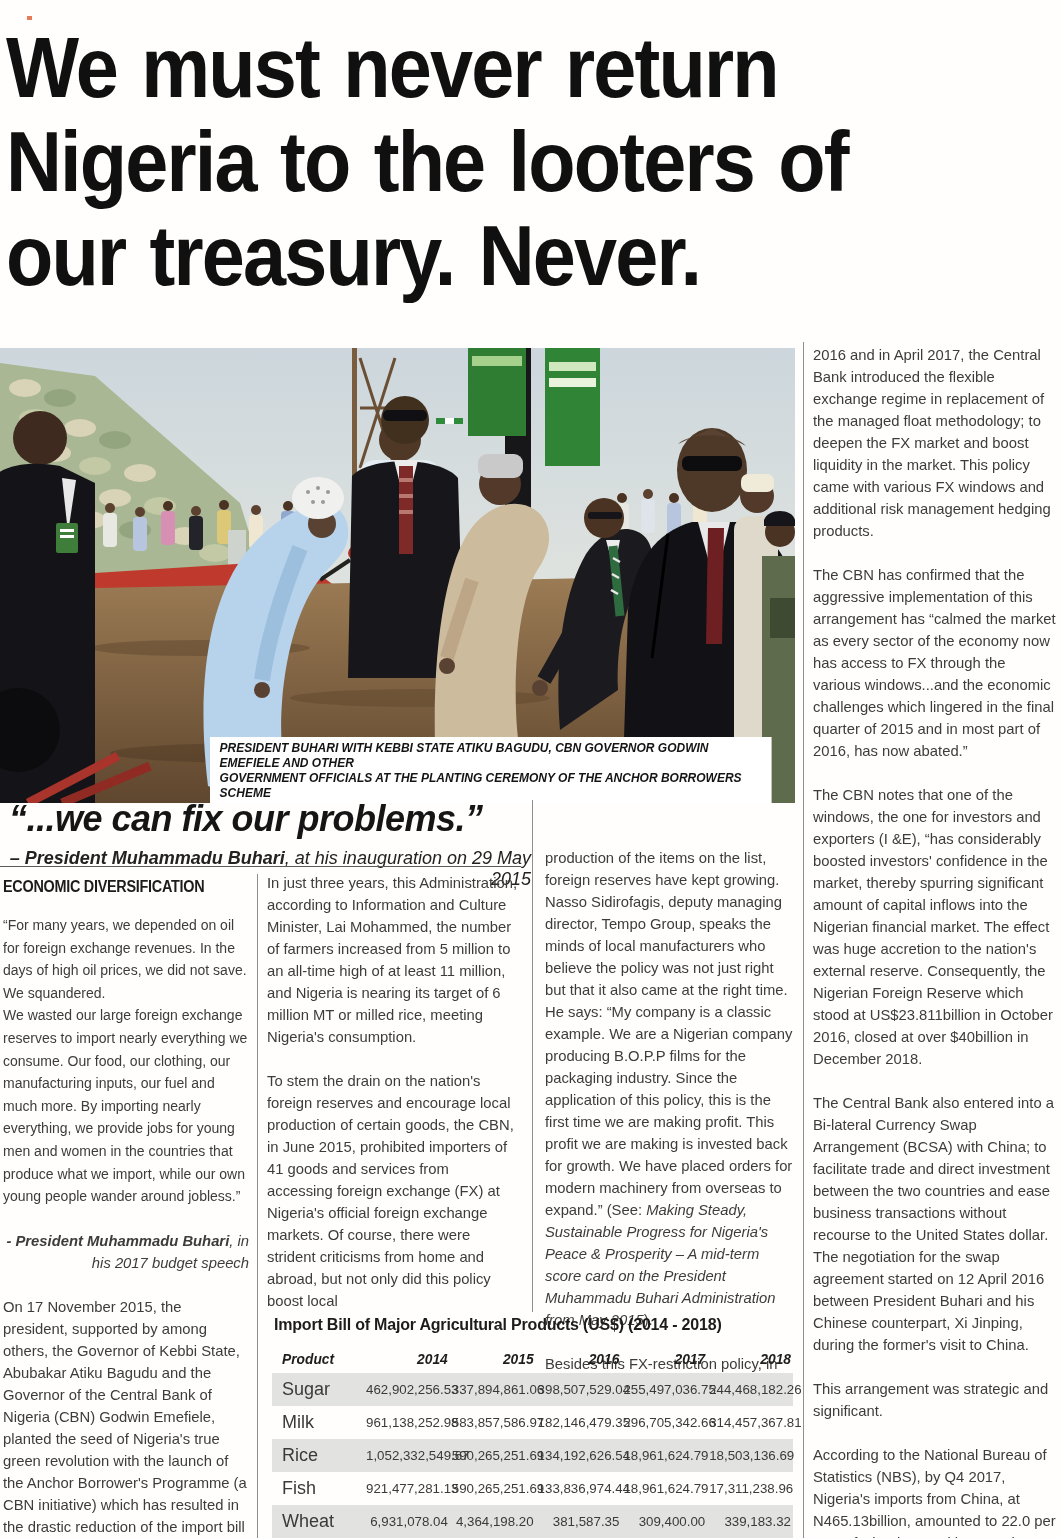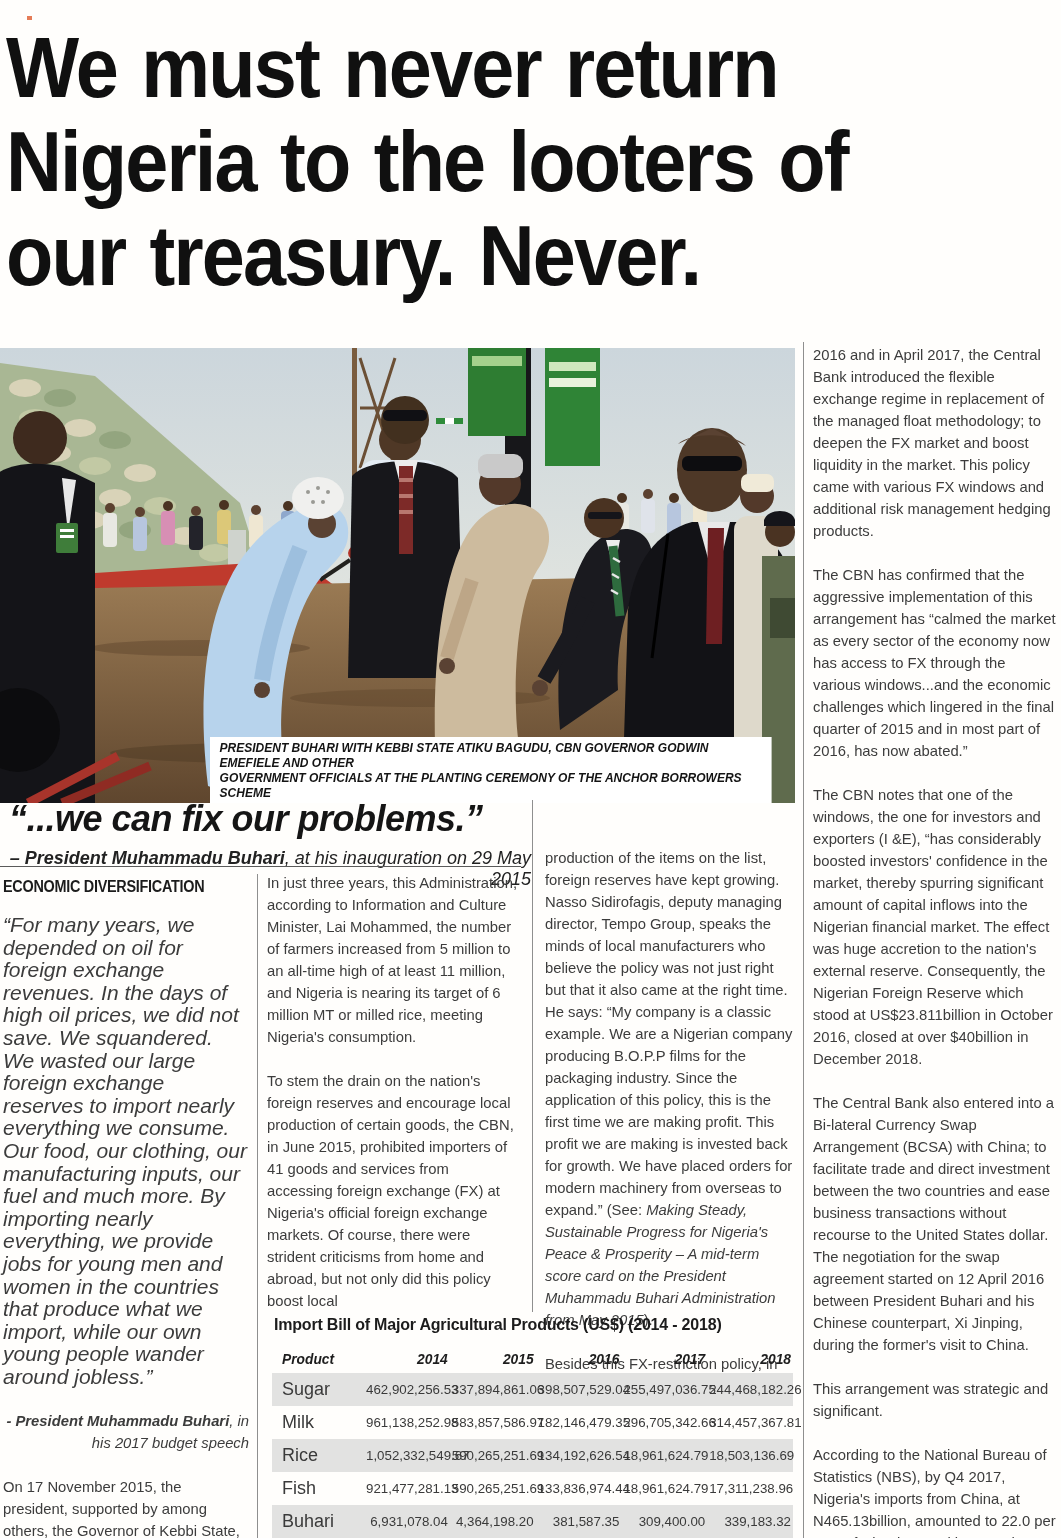--- a/index.html
+++ b/index.html
@@ -37,21 +37,21 @@
 
   
   .col{position:absolute;font-size:14.8px;line-height:22px;}
   .col p{margin:0 0 22px 0;}
   .col1{left:3px;top:876px;width:246px;}
   .col2{left:267px;top:872px;width:250px;}
   .col3{left:545px;top:802px;width:250px;margin-top:45px;}
   .col4{left:813px;top:344px;width:244px;}
   .sec-heading{font-weight:bold;font-size:16px;color:#1c1c1c;letter-spacing:-.3px;
                transform:scaleX(.9);transform-origin:left top;margin:0 0 16px 0;white-space:nowrap;}
-  .quote-italic{font-style:italic;font-size:21px;line-height:22.6px;white-space:pre-line;margin:0 0 14px 0;}
+  .quote-italic{font-size:14px;line-height:22.6px;white-space:pre-line;margin:0 0 14px 0;}
   .col-attr{text-align:right;font-size:14.8px;margin:0 0 24px 0;}
   .col-attr .nm{font-weight:bold;font-style:italic;}
   .col-attr .rest{font-style:italic;}
   .it{font-style:italic;}
 
   
   .table-block{position:absolute;left:272px;top:1316px;width:521px;}
   .tbl-title{font-weight:bold;font-size:16px;color:#1c1c1c;margin:0 0 14px 2px;letter-spacing:-.2px;}
   table{width:100%;border-collapse:collapse;table-layout:fixed;font-size:13.3px;color:#3a3a3a;}
   col.c-prod{width:92px;}
@@ -341,21 +341,21 @@
         </tr>
         <tr>
           <td>Fish</td>
             <td>921,477,281.13</td>
             <td>590,265,251.69</td>
             <td>133,836,974.44</td>
             <td>18,961,624.79</td>
             <td>17,311,238.96</td>
         </tr>
         <tr class="shade">
-          <td>Buhari</td>
+          <td>Wheat</td>
             <td>6,931,078.04</td>
             <td>4,364,198.20</td>
             <td>381,587.35</td>
             <td>309,400.00</td>
             <td>339,183.32</td>
         </tr>
         <tr class="total">
           <td>Total</td>
             <td>3,404,781,418.35</td>
             <td>2,106,647,149.61</td>

